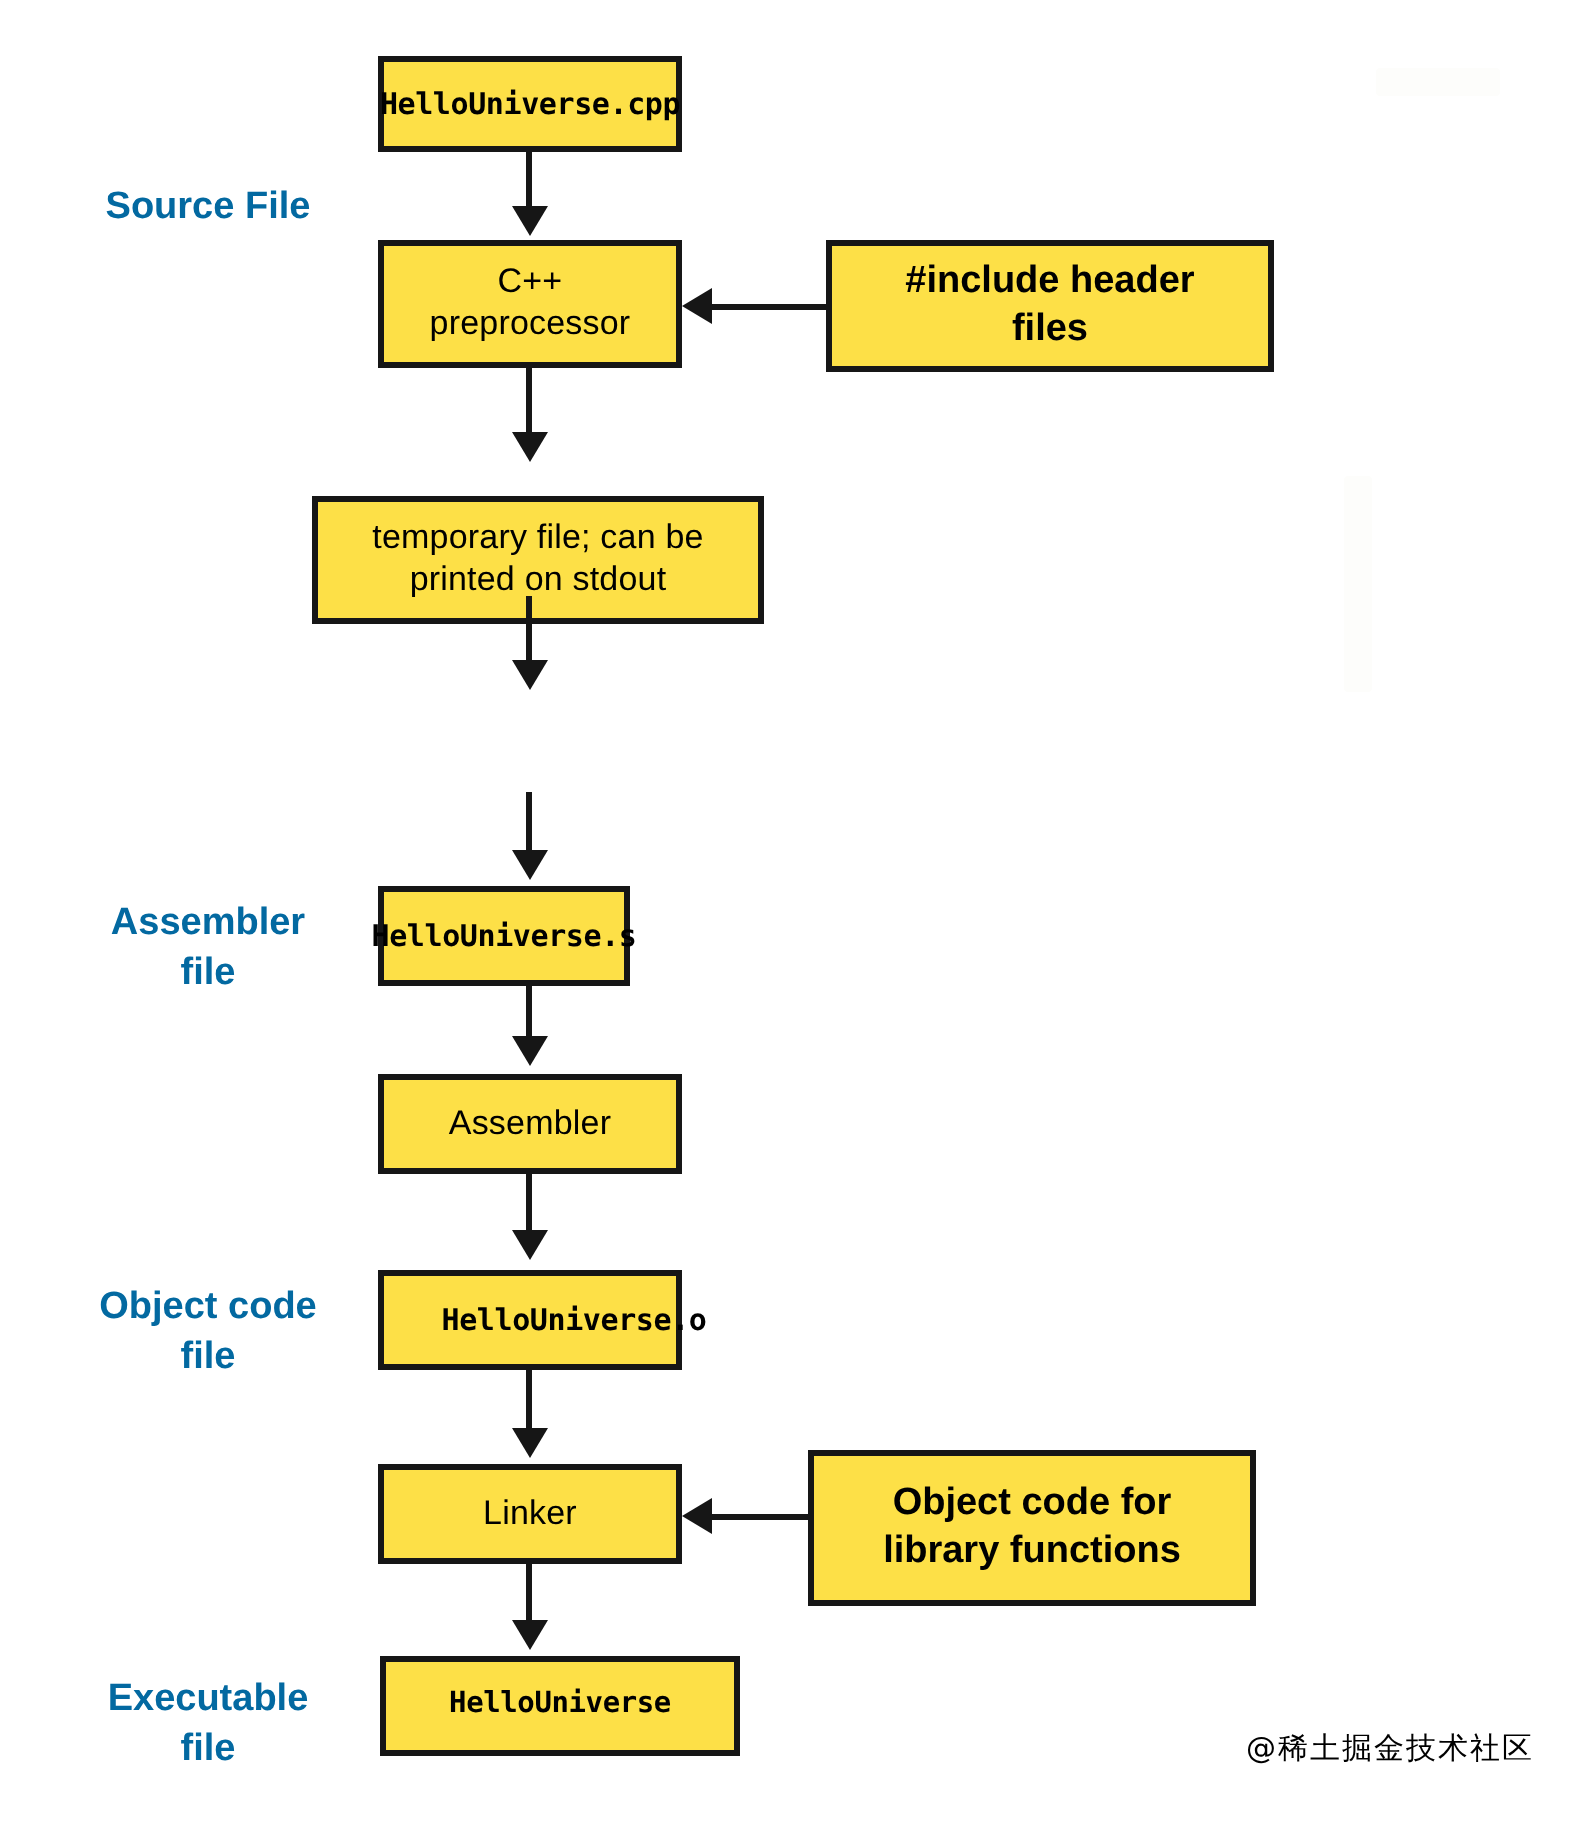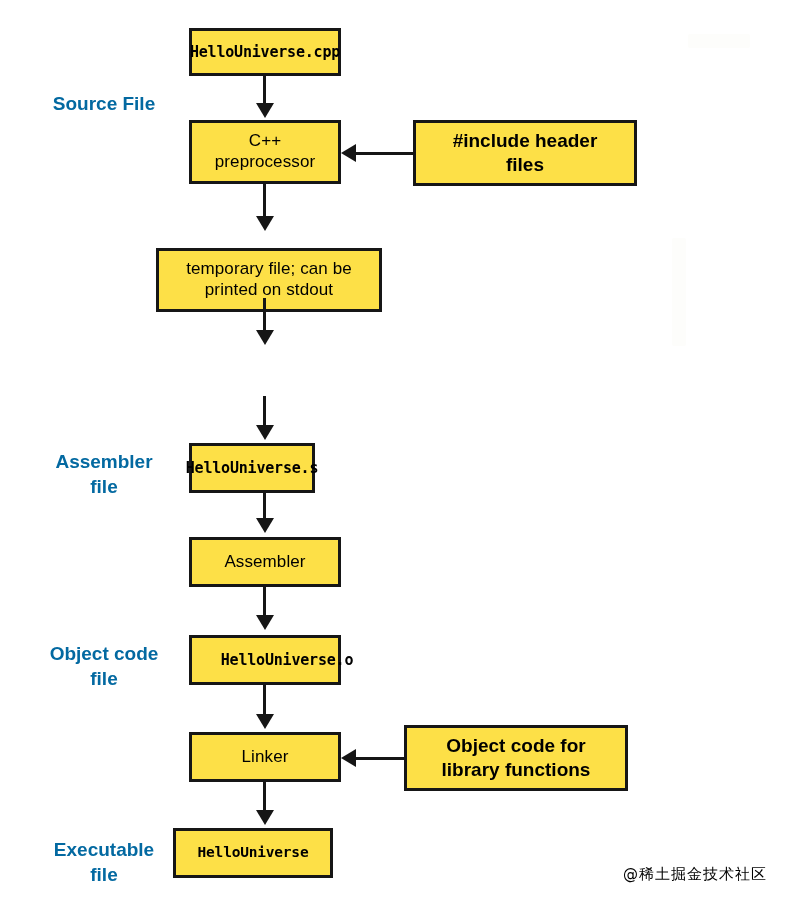--- a/index.html
+++ b/index.html
@@ -185,32 +185,32 @@
     <span class="box-text">HelloUniverse.o</span>
   </div>
 
   <div class="arrow-v" style="left:263px; top:685px; height:34px;"></div>
   <div class="arrow-v-head" style="left:256px; top:714px;"></div>
 
   <div class="box proc" style="left:189px; top:732px; width:152px; height:50px;">
     <span class="box-text">Linker</span>
   </div>
 
-  <div class="box note" style="left:404px; top:725px; width:224px; height:66px;">
+  <div class="box note" style="left:404px; top:725px; width:224px; height:78px;">
     <span class="box-text">Object code for
 library functions</span>
   </div>
 
   <div class="arrow-h" style="left:356px; top:757px; width:48px;"></div>
   <div class="arrow-h-head" style="left:341px; top:749px;"></div>
 
   <div class="arrow-v" style="left:263px; top:782px; height:33px;"></div>
   <div class="arrow-v-head" style="left:256px; top:810px;"></div>
 
-  <div class="box file light" style="left:173px; top:828px; width:160px; height:50px;">
+  <div class="box file light" style="left:190px; top:828px; width:180px; height:50px;">
     <span class="box-text">HelloUniverse</span>
   </div>
 
   <div class="watermark-faint" style="left:688px; top:34px; width:62px; height:14px;"></div>
   <div class="watermark-faint" style="left:672px; top:238px; width:14px; height:108px;"></div>
 
   <div class="watermark" style="left:623px; top:865px;">@稀土掘金技术社区</div>
 
 </div>
 

